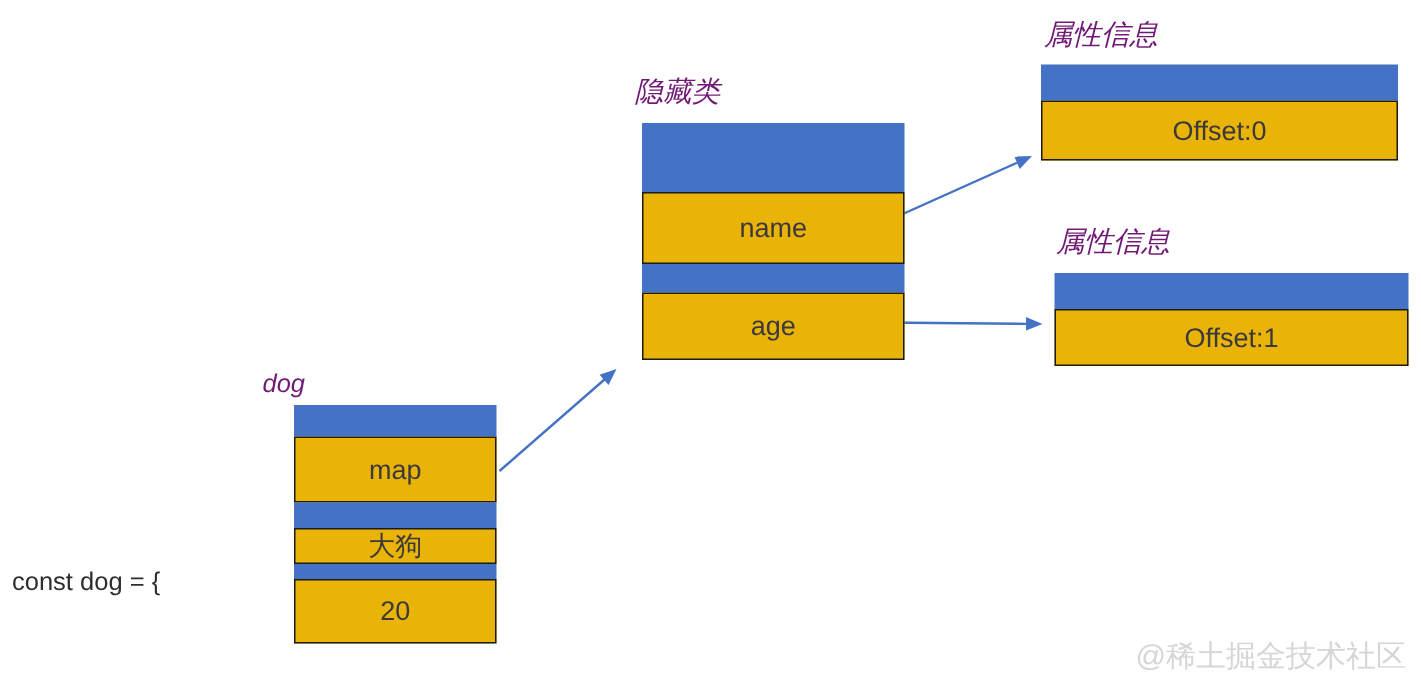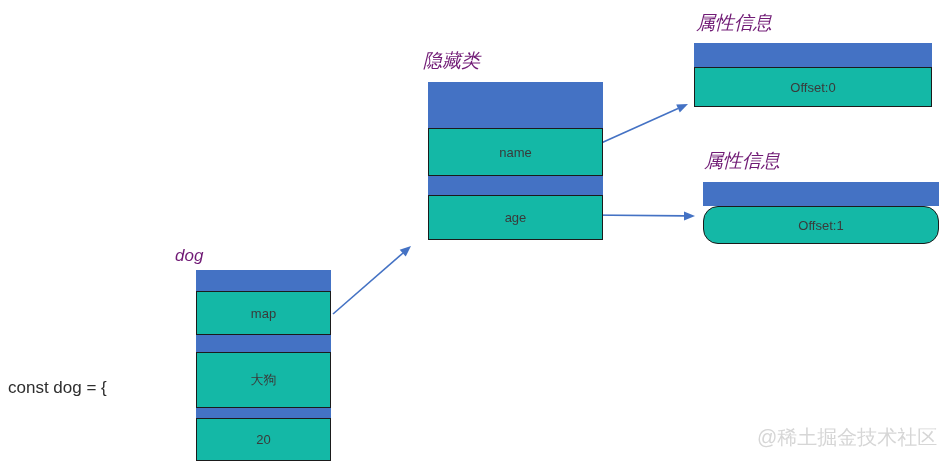--- a/index.html
+++ b/index.html
@@ -30,29 +30,29 @@
     display: flex;
     flex-direction: column;
     box-sizing: border-box;
   }
   .mem-bar {
     background: #4472C4;
     width: 100%;
     flex: 0 0 auto;
   }
   .mem-cell {
-    background: #14b8a6;
+    background: #eab308;
     border: 1.5px solid #1b1b1b;
     box-sizing: border-box;
     width: 100%;
     flex: 0 0 auto;
     display: flex;
     align-items: center;
     justify-content: center;
-    font-size: 13px;
+    font-size: 18px;
     color: #3a3a3a;
   }
 
   .box-title {
     font-size: 18px;
     color: #701a75;
     white-space: nowrap;
     font-style: italic;
   }
 
@@ -96,21 +96,21 @@
     <div class="code-line indent">name: '大狗',</div>
     
     
   </div>
 
   <div class="abs box-title" style="left:175px; top:246px; font-size:17px;">dog</div>
   <div class="abs mem-box" style="left:162px; top:270px; width:169px;padding-left:34px;">
     <div class="mem-bar" style="height:21px;"></div>
     <div class="mem-cell" style="height:44px;">map</div>
     <div class="mem-bar" style="height:17px;"></div>
-    <div class="mem-cell" style="height:56px;">大狗</div>
+    <div class="mem-cell" style="height:24px;">大狗</div>
     <div class="mem-bar" style="height:10px;"></div>
     <div class="mem-cell" style="height:43px;">20</div>
   </div>
 
   <div class="abs box-title" style="left:423px; top:48px; font-size:19px;">隐藏类</div>
   <div class="abs mem-box" style="left:428px; top:82px; width:175px;">
     <div class="mem-bar" style="height:46px;"></div>
     <div class="mem-cell" style="height:48px;">name</div>
     <div class="mem-bar" style="height:19px;"></div>
     <div class="mem-cell" style="height:45px;">age</div>
@@ -118,18 +118,18 @@
 
   <div class="abs box-title" style="left:696px; top:10px; font-size:19px;">属性信息</div>
   <div class="abs mem-box" style="left:694px; top:43px; width:238px;">
     <div class="mem-bar" style="height:24px;"></div>
     <div class="mem-cell" style="height:40px;">Offset:0</div>
   </div>
 
   <div class="abs box-title" style="left:704px; top:148px; font-size:19px;">属性信息</div>
   <div class="abs mem-box" style="left:703px; top:182px; width:236px;">
     <div class="mem-bar" style="height:24px;"></div>
-    <div class="mem-cell" style="height:38px;border-radius:15px;">Offset:1</div>
+    <div class="mem-cell" style="height:38px;">Offset:1</div>
   </div>
 
   <div class="abs watermark">@稀土掘金技术社区</div>
 
 </div>
 
 </body></html>

